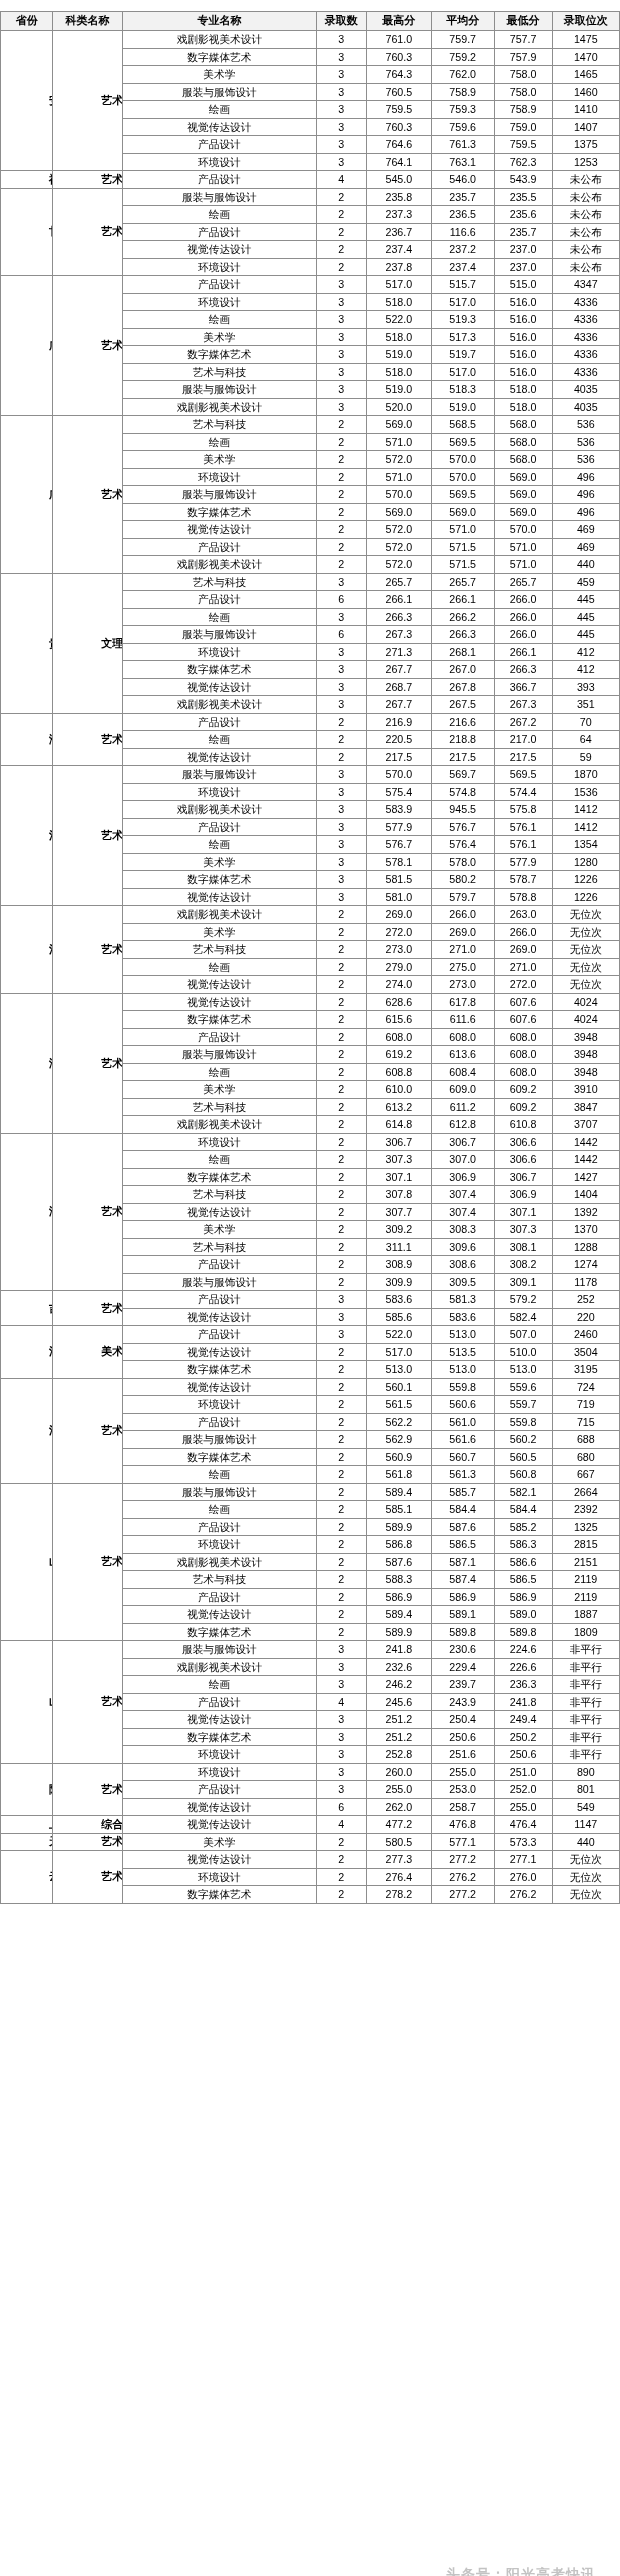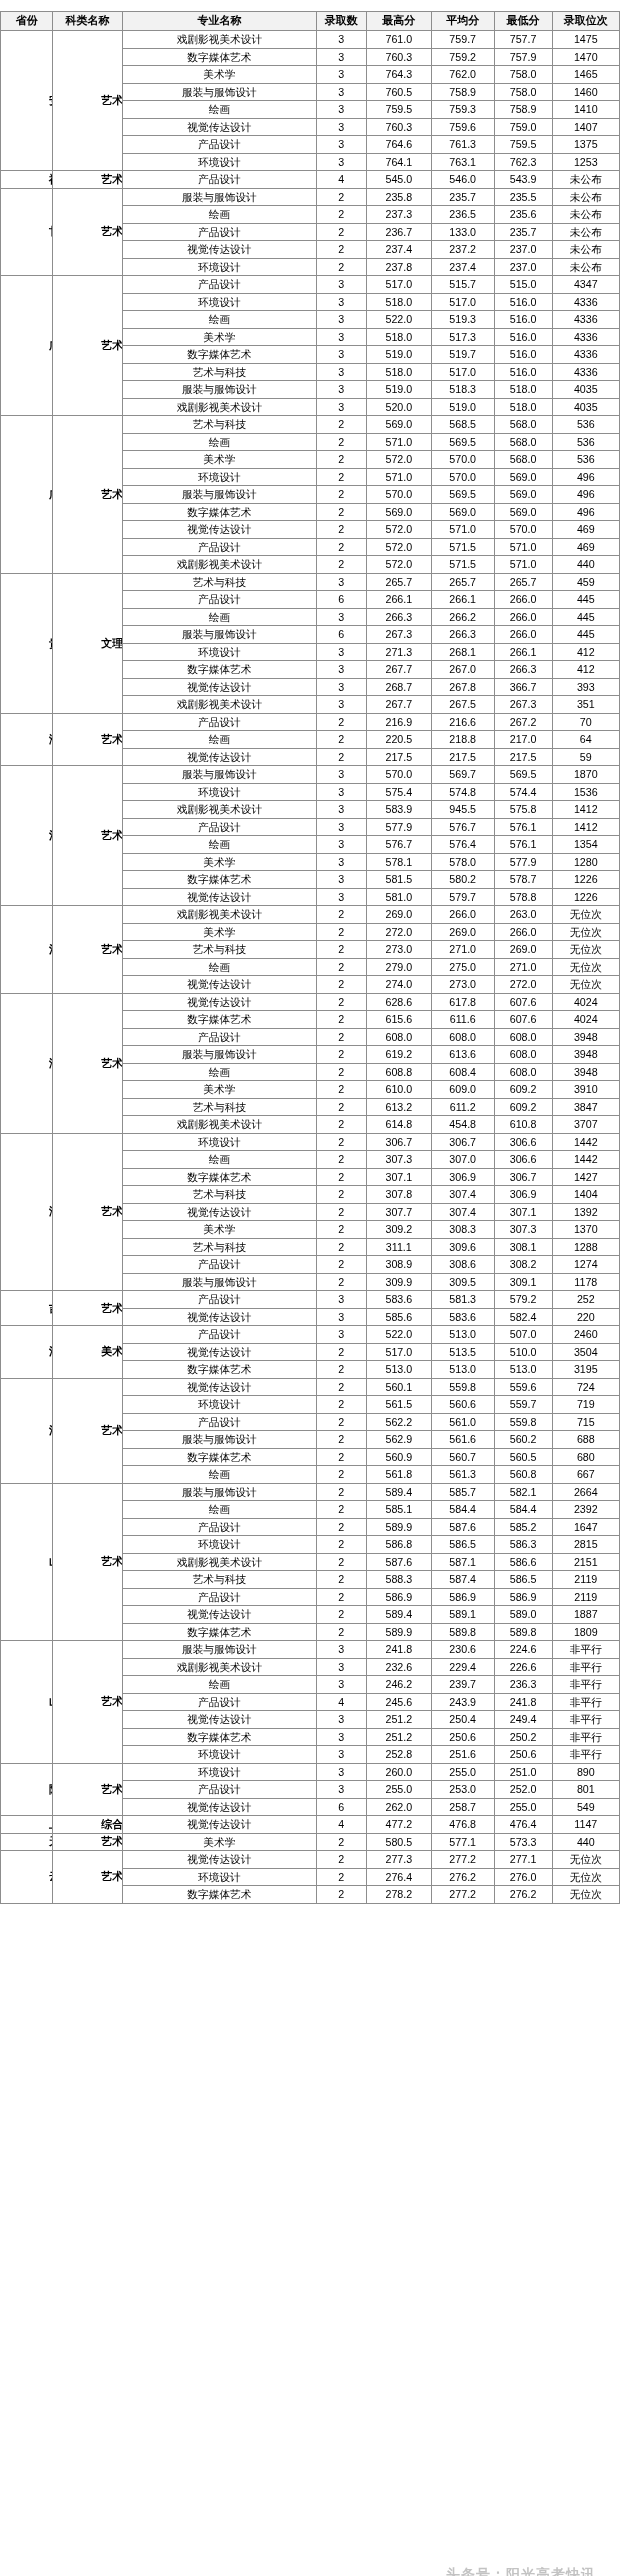--- a/index.html
+++ b/index.html
@@ -165,21 +165,21 @@
           <td>2</td>
           <td>237.3</td>
           <td>236.5</td>
           <td>235.6</td>
           <td>未公布</td>
         </tr>
         <tr>
           <td class="major">产品设计</td>
           <td>2</td>
           <td>236.7</td>
-          <td>133.0</td>
+          <td>116.6</td>
           <td>235.7</td>
           <td>未公布</td>
         </tr>
         <tr>
           <td class="major">视觉传达设计</td>
           <td>2</td>
           <td>237.4</td>
           <td>237.2</td>
           <td>237.0</td>
           <td>未公布</td>
@@ -587,21 +587,21 @@
           <td>2</td>
           <td>613.2</td>
           <td>611.2</td>
           <td>609.2</td>
           <td>3847</td>
         </tr>
         <tr>
           <td class="major">戏剧影视美术设计</td>
           <td>2</td>
           <td>614.8</td>
-          <td>454.8</td>
+          <td>612.8</td>
           <td>610.8</td>
           <td>3707</td>
         </tr>
         <tr>
           <td class="prov" rowspan="9">湖南</td>
           <td class="cat" rowspan="9">艺术历史</td>
           <td class="major">环境设计</td>
           <td>2</td>
           <td>306.7</td>
           <td>306.7</td>
@@ -783,21 +783,21 @@
           <td>584.4</td>
           <td>584.4</td>
           <td>2392</td>
         </tr>
         <tr>
           <td class="major">产品设计</td>
           <td>2</td>
           <td>589.9</td>
           <td>587.6</td>
           <td>585.2</td>
-          <td>1647</td>
+          <td>1325</td>
         </tr>
         <tr>
           <td class="major">环境设计</td>
           <td>2</td>
           <td>586.8</td>
           <td>586.5</td>
           <td>586.3</td>
           <td>2815</td>
         </tr>
         <tr>

